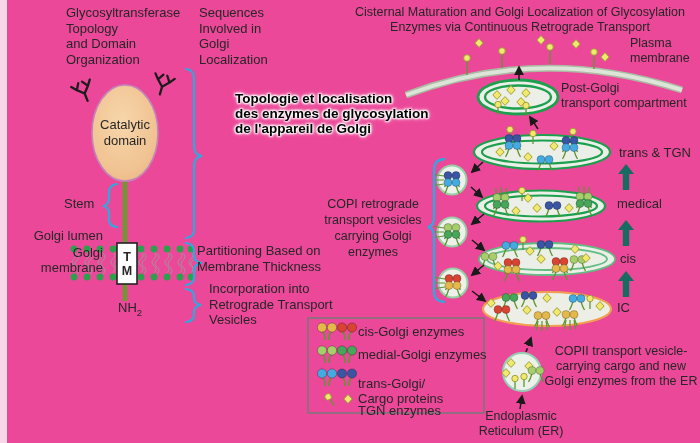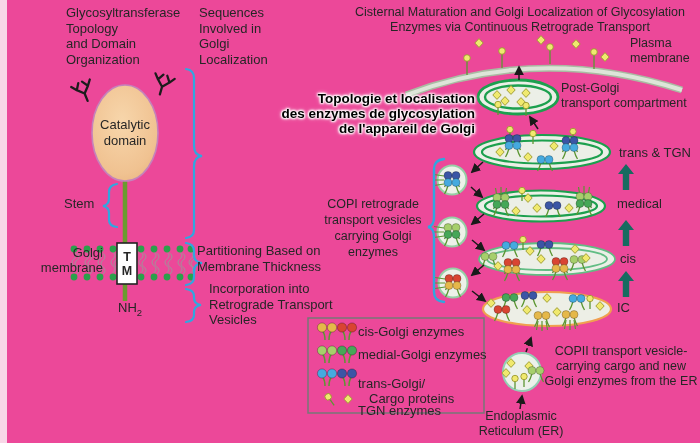--- a/index.html
+++ b/index.html
@@ -4,21 +4,21 @@
 <style>
   html,body{margin:0;padding:0;background:#fff}
   #stage{position:relative;width:700px;height:443px;background:#ec4899;overflow:hidden;
          font-family:"Liberation Sans",sans-serif}
   .lbl{position:absolute;font:13px/15.5px "Liberation Sans",sans-serif;color:#262626;white-space:pre-line}
   .sm{font-size:12.5px;line-height:15px}
   .b{font-weight:normal}
   .c{text-align:center}
   .r{text-align:right}
   .i{}
-  .overlay{font-weight:bold;font-size:13.5px;line-height:15px;color:#000;text-align:right;
+  .overlay{font-weight:bold;font-size:13.5px;line-height:15px;color:#000;text-align:left;
            text-shadow:-1px -1px 2px #fff,1px -1px 2px #fff,-1px 1px 2px #fff,1px 1px 2px #fff,0 0 5px #fff}
   .tm{display:flex;align-items:center;justify-content:center;text-align:center;
       font-weight:bold;font-size:12.5px;line-height:14px}
   .sub{font-size:9.5px;vertical-align:-4px}
   #edge{position:absolute;left:0;top:0;width:7px;height:443px;background:#fbfbfa;opacity:.8}
   svg{position:absolute;left:0;top:0}
 </style>
 </head>
 <body>
 
@@ -301,20 +301,21 @@
 <div class="lbl sm c" style="left:325px;top:5px;width:390px">Cisternal Maturation and Golgi Localization of Glycosylation
 Enzymes via Continuous Retrograde Transport</div>
 
 <div class="lbl overlay" style="left:235px;top:91px;width:240px">Topologie et localisation
 des enzymes de glycosylation
 de l'appareil de Golgi</div>
 
 <div class="lbl b c" style="left:85px;top:117px;width:80px;line-height:16px">Catalytic
 domain</div>
 <div class="lbl" style="left:64px;top:196px">Stem</div>
+<div class="lbl r" style="left:0;top:228px;width:103px">Golgi lumen</div>
 <div class="lbl r" style="left:0;top:245px;width:103px;line-height:15px">Golgi
 membrane</div>
 <div class="lbl tm" style="left:117px;top:243px;width:20px;height:41px">T
 M</div>
 <div class="lbl" style="left:118px;top:300px"><span>NH</span><span class="sub">2</span></div>
 
 <div class="lbl" style="left:197px;top:243px">Partitioning Based on
 Membrane Thickness</div>
 <div class="lbl" style="left:209px;top:281px">Incorporation into
 Retrograde Transport
@@ -337,15 +338,15 @@
 Golgi enzymes from the ER</div>
 <div class="lbl sm c" style="left:451px;top:409px;width:140px">Endoplasmic
 Reticulum (ER)</div>
 
 <div class="lbl" style="left:358px;top:324px"><span class="i">cis</span><span>-Golgi enzymes</span></div>
 <div class="lbl" style="left:358px;top:347px"><span class="i">medial</span><span>-Golgi enzymes</span></div>
 <div class="lbl" style="left:358px;top:363px;line-height:13.5px">
   <div><span class="i">trans</span><span>-Golgi/</span></div>
   <div>TGN enzymes</div>
 </div>
-<div class="lbl" style="left:369px;top:391px"><span>Cargo proteins</span></div>
+<div class="lbl" style="left:358px;top:391px"><span>Cargo proteins</span></div>
 
 </div>
 
 </body></html>

